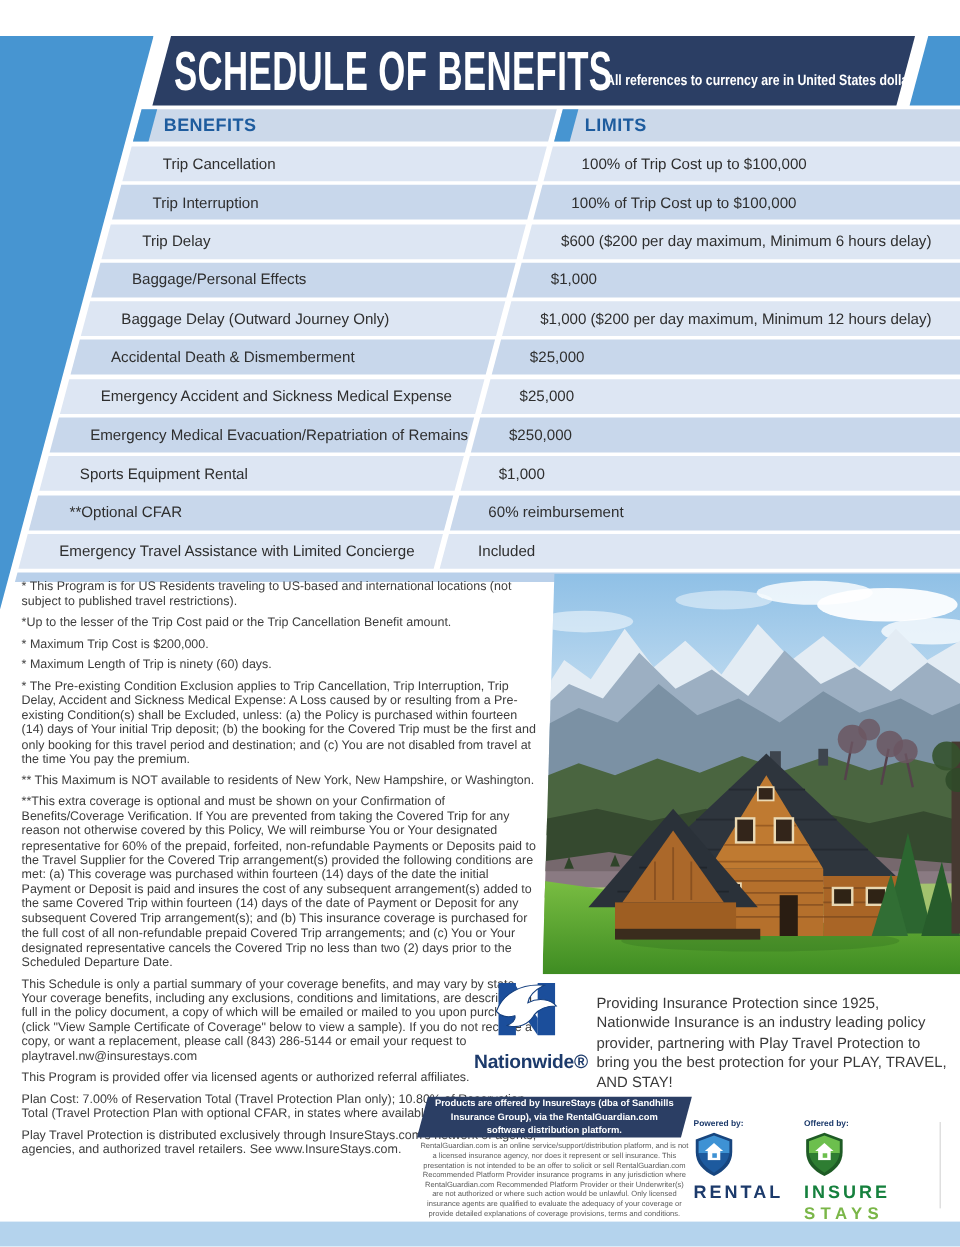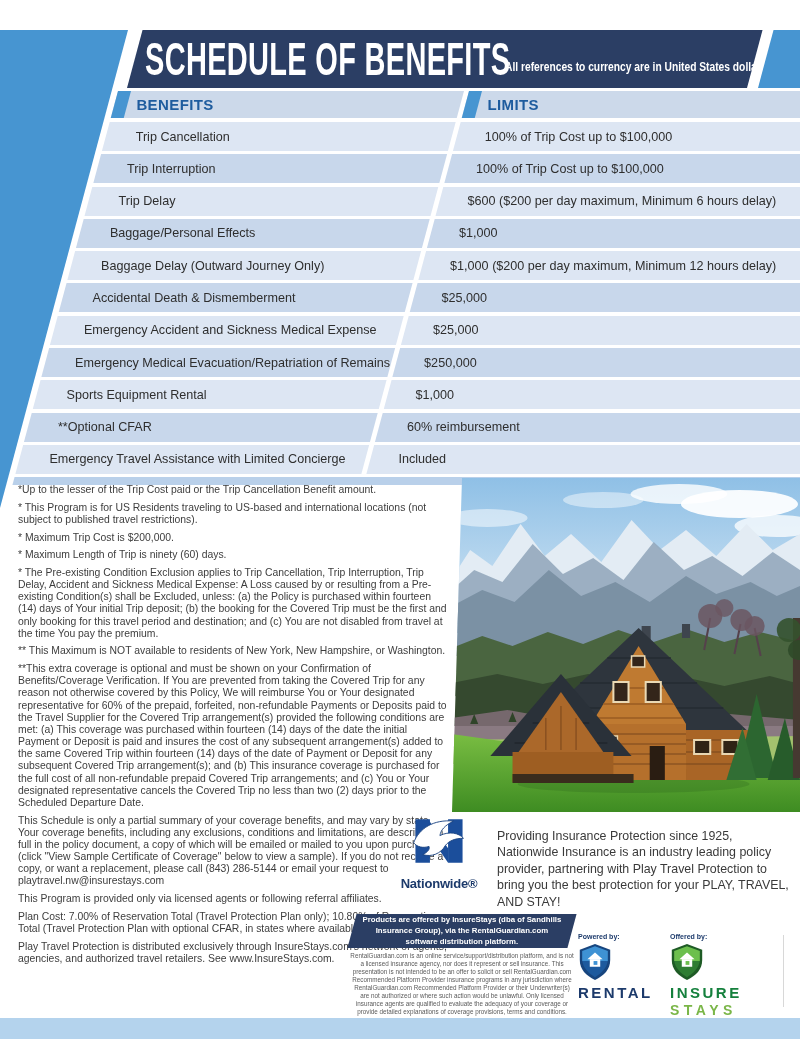--- a/index.html
+++ b/index.html
@@ -43,21 +43,21 @@
     clip-path:polygon(10px 0,348px 0,348px 334px,0 334px);}
   .photo svg{display:block;width:100%;height:100%;}
 
   
   .footnotes{position:absolute;left:18px;top:484px;width:432px;font-size:10.4px;line-height:1.17;color:#3d3d3d;}
   .footnotes p{margin:0 0 5.5px 0;}
 
   
   .nw{position:absolute;left:395px;top:812px;width:400px;display:flex;gap:14px;}
   .nw-logo{width:88px;flex:none;text-align:center;}
-  .nw-word{font-size:13px;font-weight:700;color:var(--nw-navy);letter-spacing:-.2px;margin-top:2px;}
+  .nw-word{font-size:16px;font-weight:700;color:var(--nw-navy);letter-spacing:-.2px;margin-top:2px;}
   .nw-text{flex:1;font-size:12.4px;line-height:1.32;color:#3a3a3a;margin:16px 0 12px 0;}
 
   
   .products-box{position:absolute;left:352px;top:914px;width:220px;height:34px;background:var(--navy);
     transform:skewX(-15deg);transform-origin:50% 50%;display:flex;align-items:center;justify-content:center;}
   .products-box span{display:inline-block;transform:skewX(15deg);color:#fff;font-size:7.8px;font-weight:700;
     text-align:center;line-height:1.4;padding:0 10px;}
   .fine-print{position:absolute;left:350px;top:952px;width:224px;font-size:6.3px;line-height:1.27;color:#5a5a5a;text-align:center;}
 
   
@@ -273,29 +273,29 @@
       <polygon fill="#2c6630" points="302,216 322,300 282,300"></polygon>
       <polygon fill="#275c2b" points="330,240 345,302 313,302"></polygon>
       <polygon fill="#316e34" points="288,250 302,302 272,302"></polygon>
       <rect x="338" y="140" width="7" height="160" fill="#463931"></rect>
       <circle cx="334" cy="152" r="12" fill="#34522d" opacity=".9"></circle>
       <circle cx="343" cy="172" r="10" fill="#2f4a29" opacity=".9"></circle>
     </svg>
   </div>
 
   <div class="footnotes" id="footnotes">
+      <p>* This Program is for US Residents traveling to US-based and international locations (not subject to published travel restrictions).</p>
       <p>*Up to the lesser of the Trip Cost paid or the Trip Cancellation Benefit amount.</p>
-      <p>* This Program is for US Residents traveling to US-based and international locations (not subject to published travel restrictions).</p>
       <p>* Maximum Trip Cost is $200,000.</p>
       <p>* Maximum Length of Trip is ninety (60) days.</p>
       <p>* The Pre-existing Condition Exclusion applies to Trip Cancellation, Trip Interruption, Trip Delay, Accident and Sickness Medical Expense: A Loss caused by or resulting from a Pre-existing Condition(s) shall be Excluded, unless: (a) the Policy is purchased within fourteen (14) days of Your initial Trip deposit; (b) the booking for the Covered Trip must be the first and only booking for this travel period and destination; and (c) You are not disabled from travel at the time You pay the premium.</p>
       <p>** This Maximum is NOT available to residents of New York, New Hampshire, or Washington.</p>
       <p>**This extra coverage is optional and must be shown on your Confirmation of Benefits/Coverage Verification. If You are prevented from taking the Covered Trip for any reason not otherwise covered by this Policy, We will reimburse You or Your designated representative for 60% of the prepaid, forfeited, non-refundable Payments or Deposits paid to the Travel Supplier for the Covered Trip arrangement(s) provided the following conditions are met: (a) This coverage was purchased within fourteen (14) days of the date the initial Payment or Deposit is paid and insures the cost of any subsequent arrangement(s) added to the same Covered Trip within fourteen (14) days of the date of Payment or Deposit for any subsequent Covered Trip arrangement(s); and (b) This insurance coverage is purchased for the full cost of all non-refundable prepaid Covered Trip arrangements; and (c) You or Your designated representative cancels the Covered Trip no less than two (2) days prior to the Scheduled Departure Date.</p>
       <p>This Schedule is only a partial summary of your coverage benefits, and may vary by state. Your coverage benefits, including any exclusions, conditions and limitations, are described in full in the policy document, a copy of which will be emailed or mailed to you upon purchase (click "View Sample Certificate of Coverage" below to view a sample). If you do not receive a copy, or want a replacement, please call (843) 286-5144 or email your request to playtravel.nw@insurestays.com</p>
-      <p>This Program is provided only via licensed agents or following referral affiliates.</p>
+      <p>This Program is provided offer via licensed agents or authorized referral affiliates.</p>
       <p>Plan Cost: 7.00% of Reservation Total (Travel Protection Plan only); 10.80% of Reservation Total (Travel Protection Plan with optional CFAR, in states where available).</p>
       <p>Play Travel Protection is distributed exclusively through InsureStays.com's network of agents, agencies, and authorized travel retailers. See www.InsureStays.com.</p>
     </div>
 
   <div class="nw">
     <div class="nw-logo">
       <svg width="66" height="58" viewBox="0 0 72 64">
         <polygon points="10,8 26,8 26,56 10,56" fill="#1b4e9b"></polygon>
         <polygon points="46,8 62,8 62,56 46,56" fill="#1b4e9b"></polygon>
         <polygon points="24,8 46,40 46,56 24,24" fill="#1b4e9b"></polygon>

